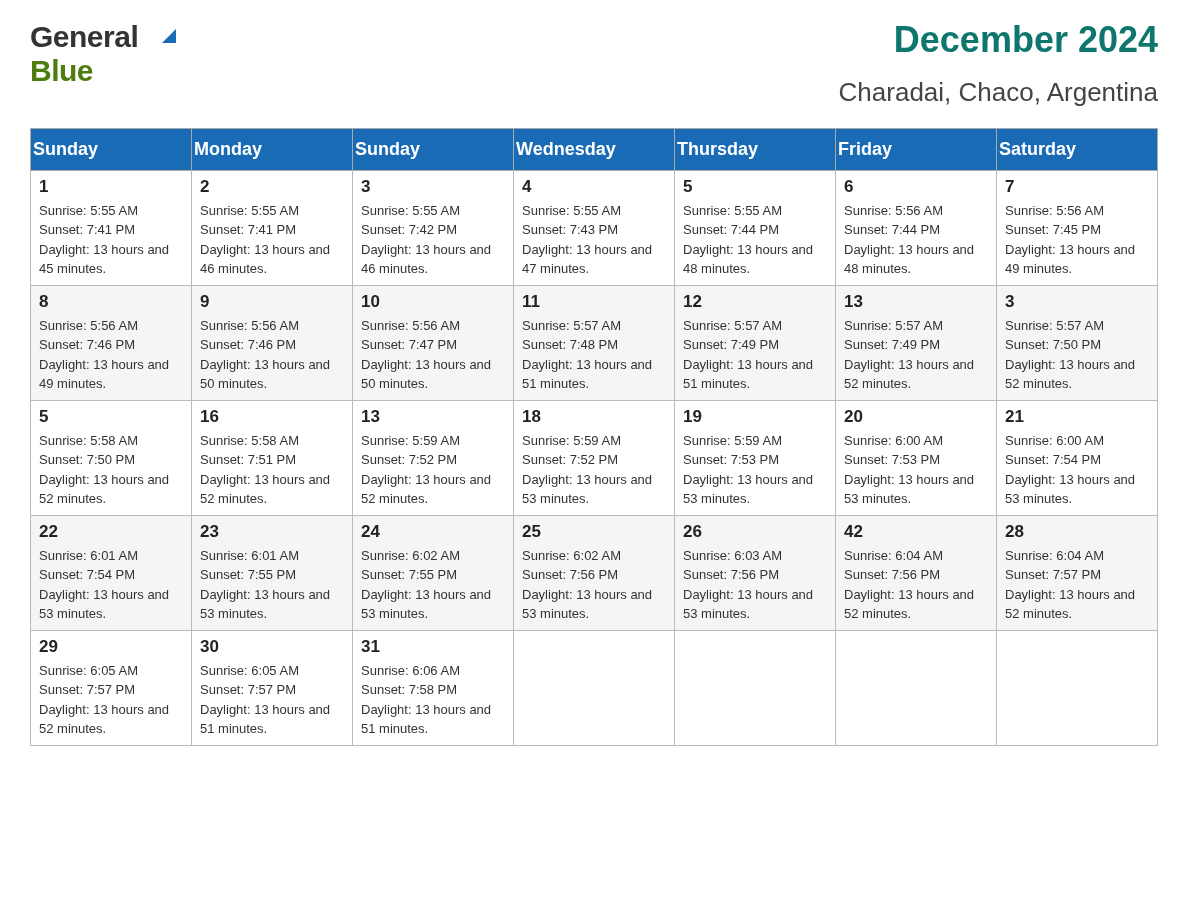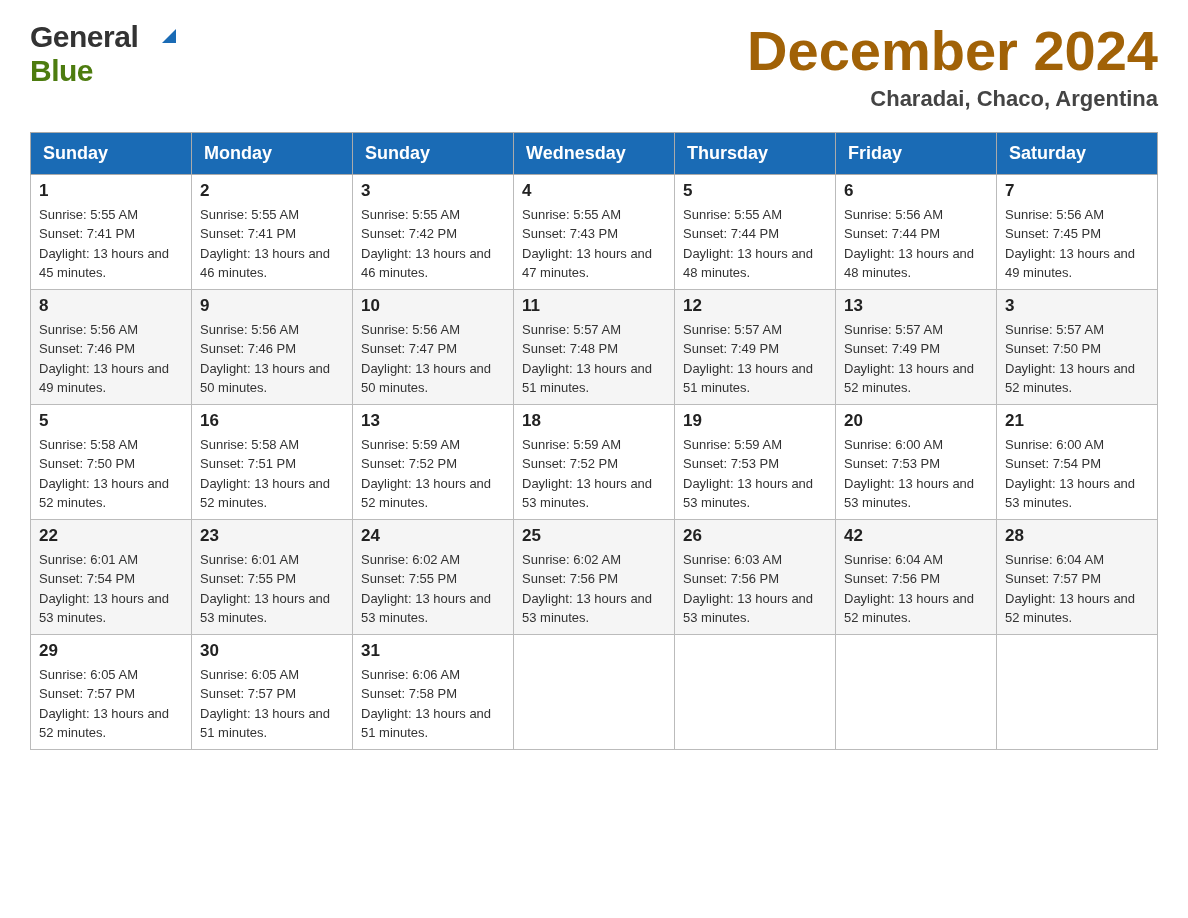--- a/index.html
+++ b/index.html
@@ -18,41 +18,40 @@
     }
     .logo {
       display: flex;
       flex-direction: column;
       align-items: flex-start;
     }
     .title-block {
       text-align: right;
     }
     .month-year {
-      font-size: 56px;
+      font-size: 36px;
       font-weight: bold;
-      color: #a16207;
+      color: #0f766e;
       line-height: 1.1;
     }
     .location {
-      font-size: 22px;
+      font-size: 26px;
       color: #444;
-      margin-top: 4px;
-      font-weight: bold;
+      margin-top: 17px;
     }
     .calendar {
       width: 100%;
       border-collapse: collapse;
     }
     .calendar th {
       background-color: #1a6bb5;
       color: #fff;
       font-size: 18px;
       font-weight: bold;
-      padding: 10px 12px;
+      padding: 10px 2px;
       text-align: left;
       border: 1px solid #aaa;
     }
     .calendar td {
       border: 1px solid #bbb;
       vertical-align: top;
       padding: 6px 8px;
       width: calc(100% / 7);
       min-height: 100px;
       background: #fff;

